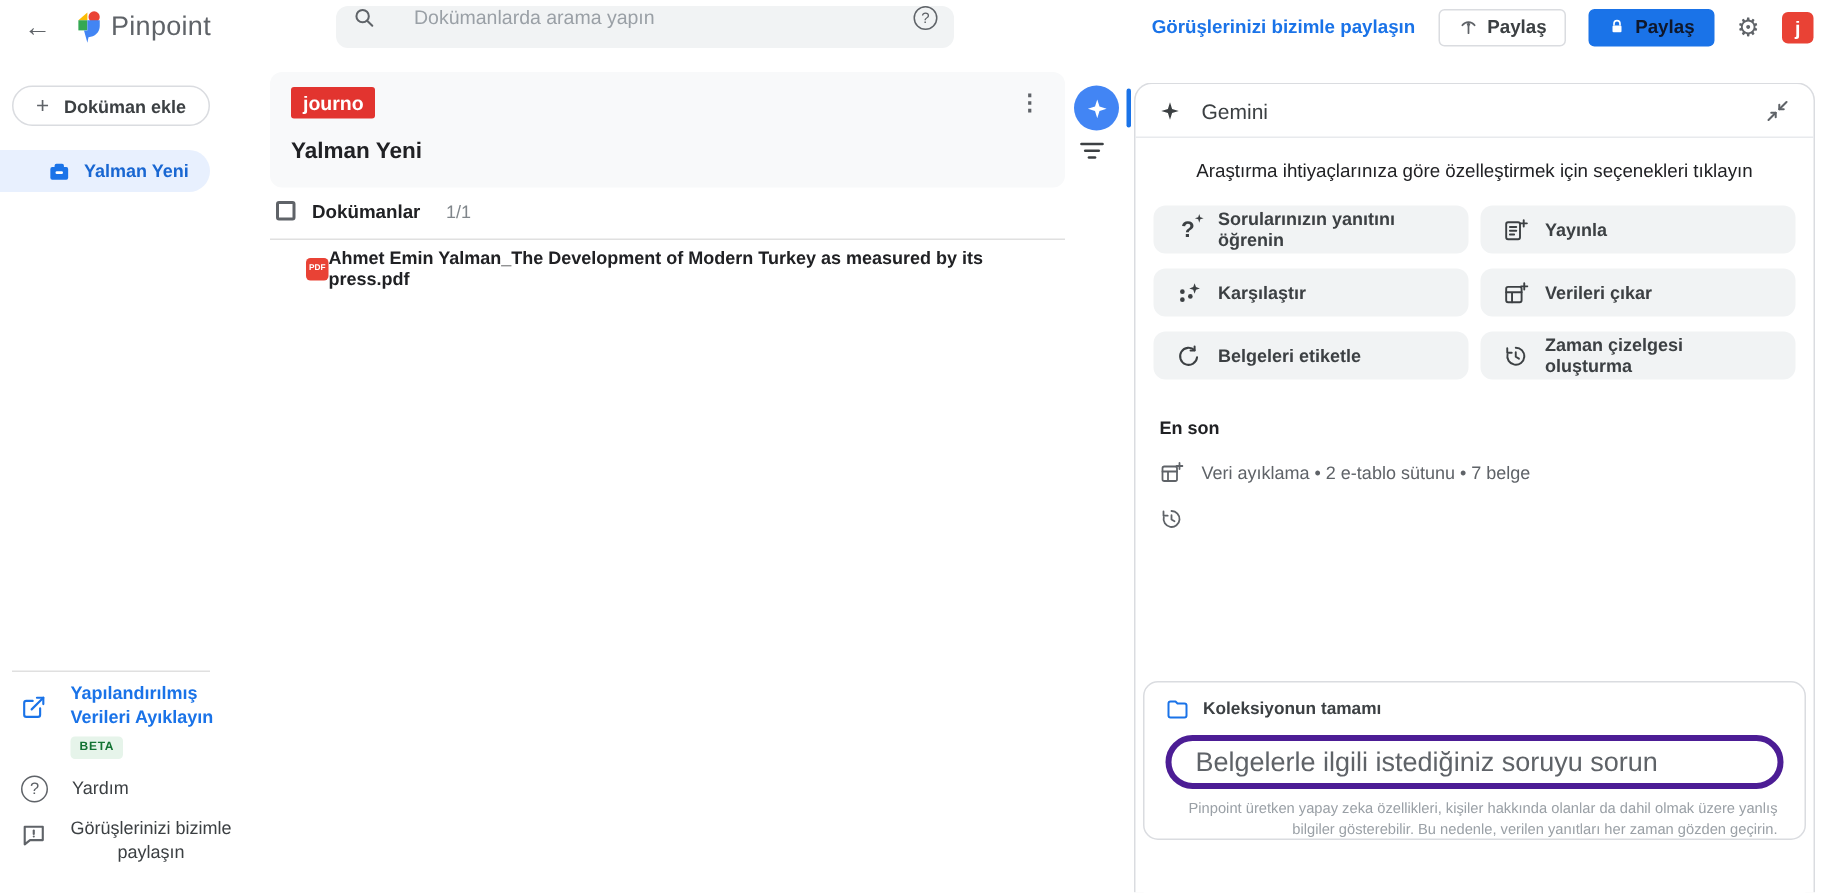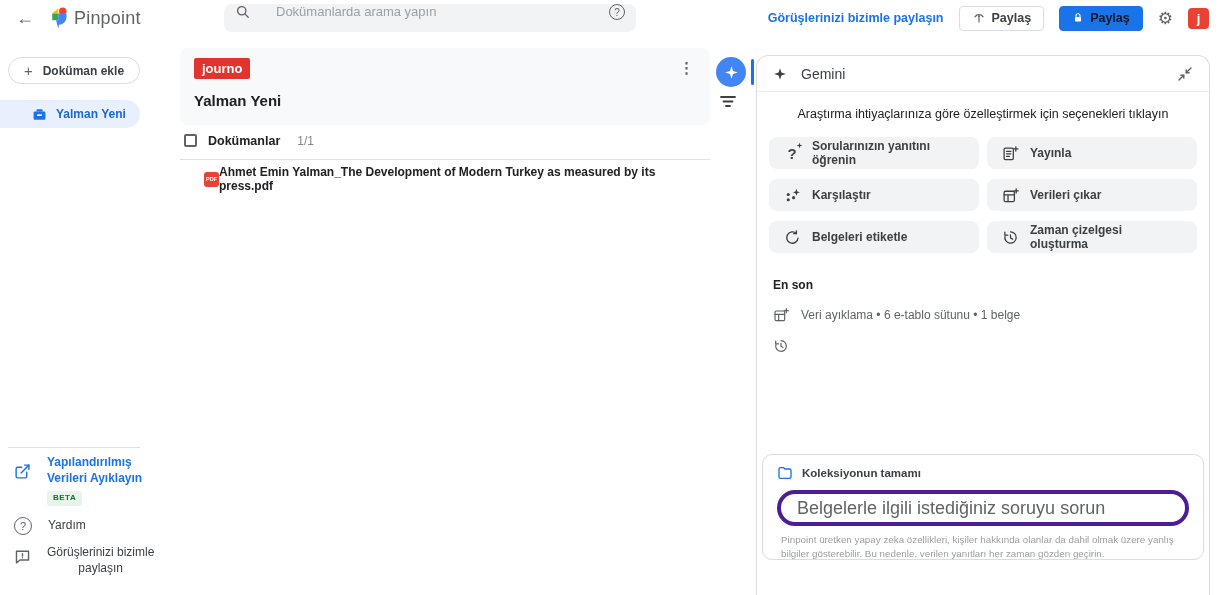--- a/index.html
+++ b/index.html
@@ -103,21 +103,21 @@
   .recent-label { font-size:12px; font-weight:bold; color:#202124; }
   .recent-row { margin-top:15px; display:flex; align-items:center; gap:12px; cursor:pointer; }
   .recent-row span { font-size:12px; color:#5f6368; }
   .footer-card { position:absolute; left:5px; right:5px; top:398px; height:106px;
     border:1px solid #dadce0; border-radius:10px; padding:10px 14px 8px; background:#fff; }
   .scope { display:flex; align-items:center; gap:9px; cursor:pointer; }
   .scope span { font-size:11.5px; font-weight:bold; color:#3c4043; }
   .ask { margin-top:9px; width:100%; height:36px; border:4px solid #4c1d95; border-radius:18px;
     padding:0 16px; font-size:18px; color:#202124; outline:none; font-family:inherit; }
   .ask::placeholder { color:#5f6368; }
-  .disclaimer { margin-top:7px; font-size:9.8px; color:#9aa0a6; text-align:left;
+  .disclaimer { margin-top:7px; font-size:9.8px; color:#9aa0a6; text-align:right;
     line-height:1.4; padding:0 4px; }
 </style>
 </head>
 <body>
 
 <div class="root">
 
   <div class="topbar">
     <span class="back">←</span>
     <span class="pin-logo">
@@ -340,21 +340,21 @@
     <div class="recent">
       <div class="recent-label">En son</div>
       <div class="recent-row">
         <span style="display:flex;">
           <svg width="16" height="16" viewBox="0 0 24 24" fill="none" stroke="#5f6368" stroke-width="1.8" stroke-linecap="round">
             <rect x="3" y="6" width="14.5" height="14.5" rx="1.8"></rect>
             <path d="M3 11h14.5M8.5 11v9.5"></path>
             <path d="M20 2.5v6M17 5.5h6"></path>
           </svg>
         </span>
-        <span>Veri ayıklama • 6 e-tablo sütunu • 1 belge</span>
+        <span>Veri ayıklama • 2 e-tablo sütunu • 7 belge</span>
       </div>
       <div class="recent-row">
         <span style="display:flex;">
           <svg width="16" height="16" viewBox="0 0 24 24" fill="none" stroke="#5f6368" stroke-width="1.8" stroke-linecap="round" stroke-linejoin="round">
             <path d="M12 4a8 8 0 1 1-7.7 6"></path>
             <path d="M4 4.5v4.2h4.2"></path>
             <path d="M12 8.2v4.3l3 1.8"></path>
           </svg>
         </span>
       </div>

